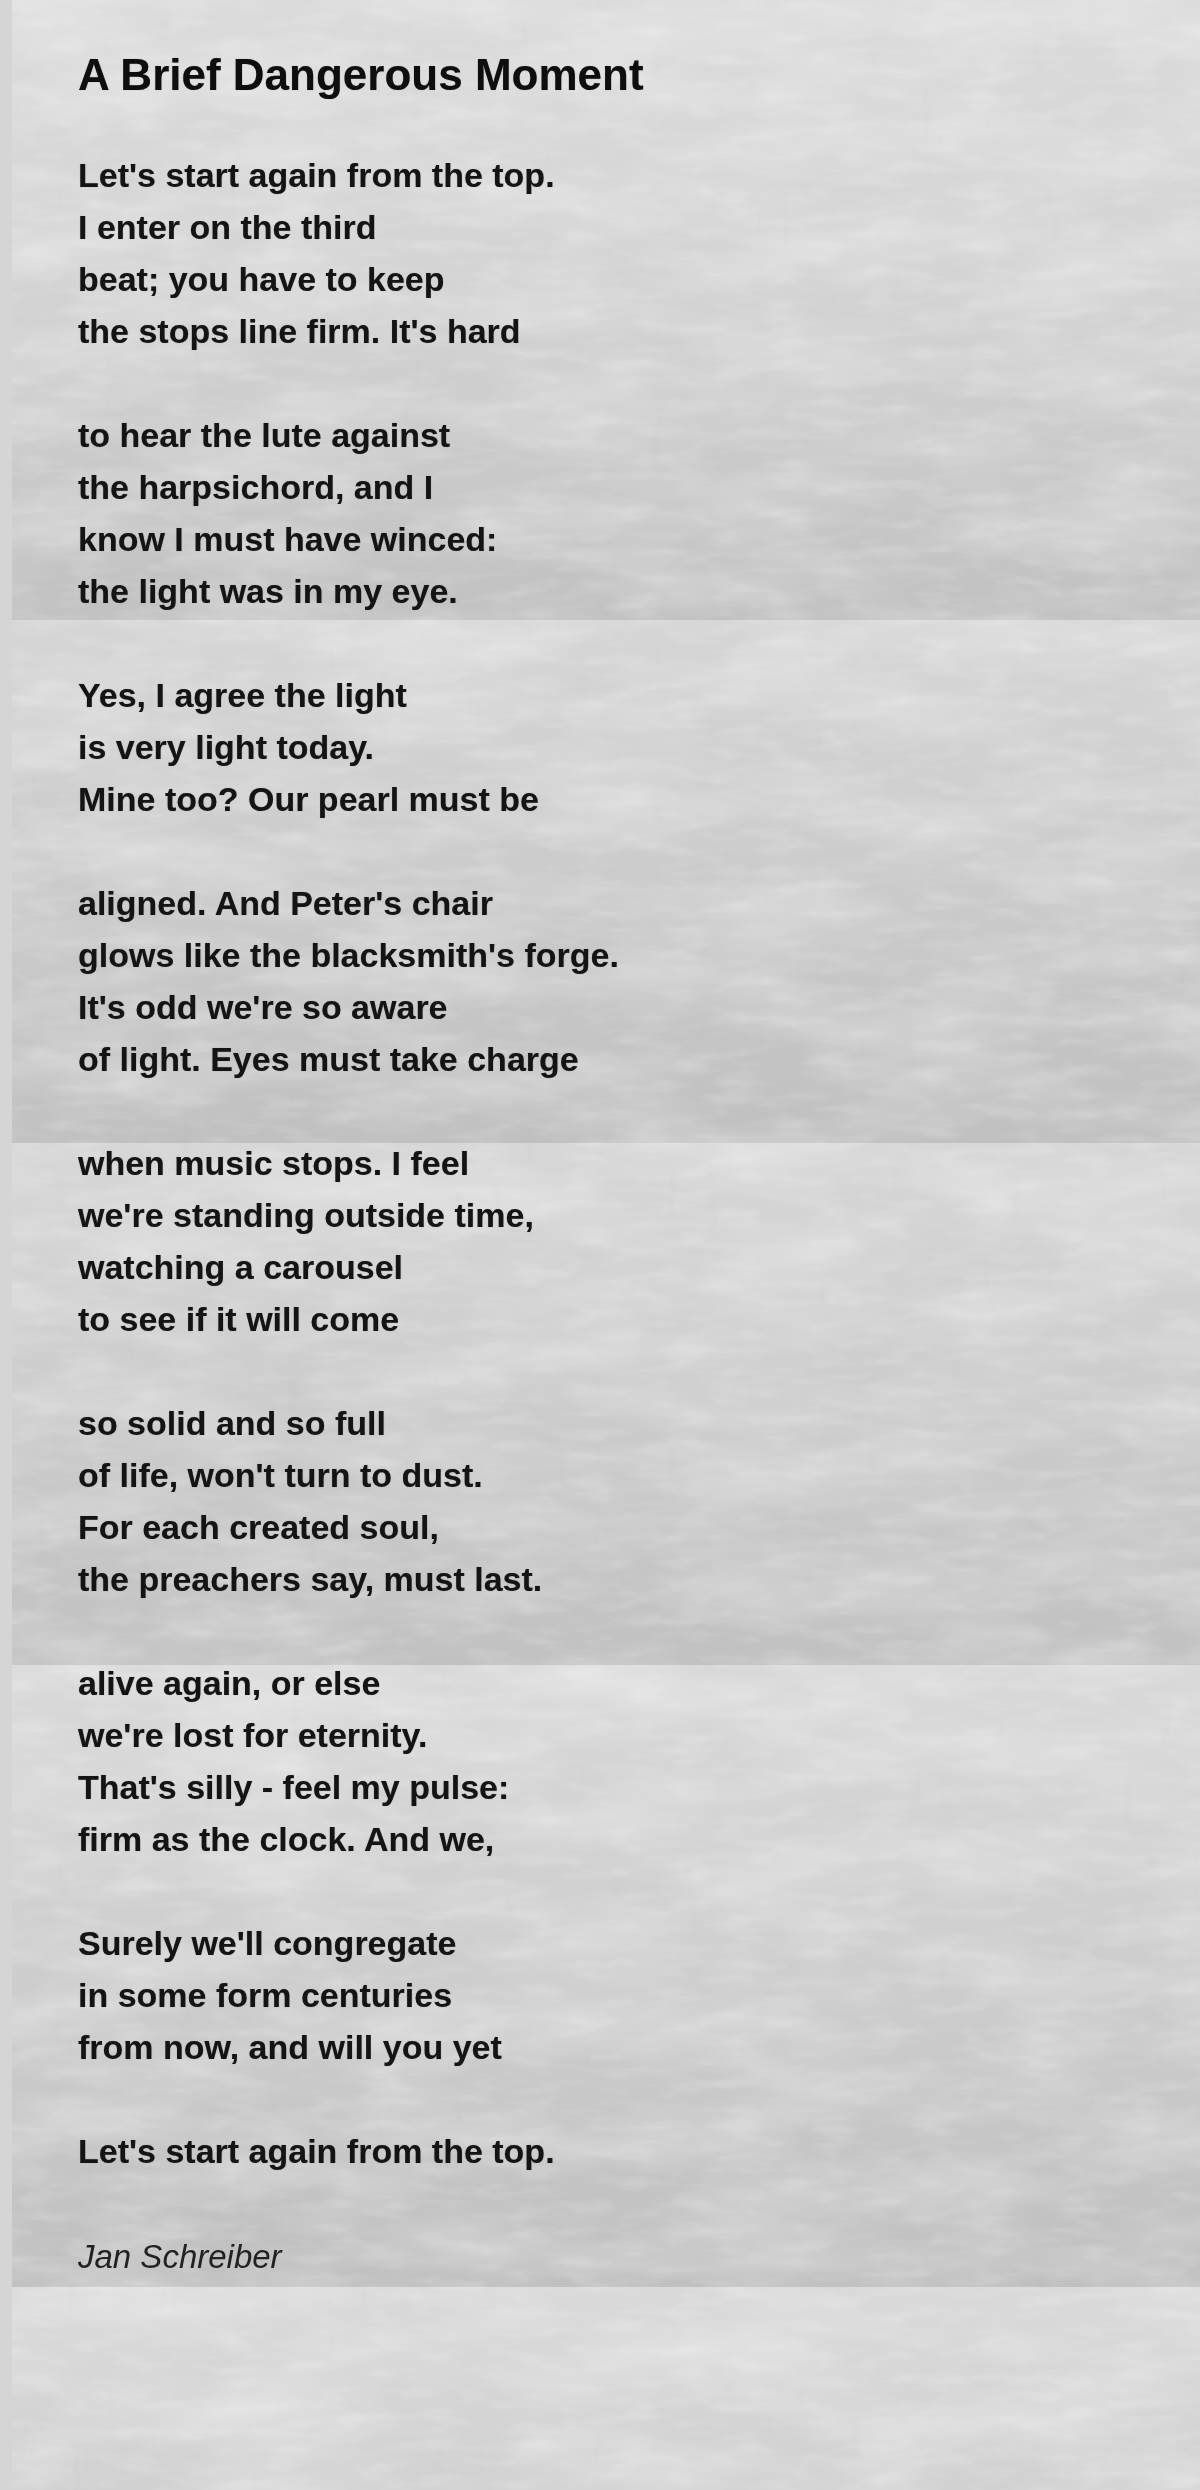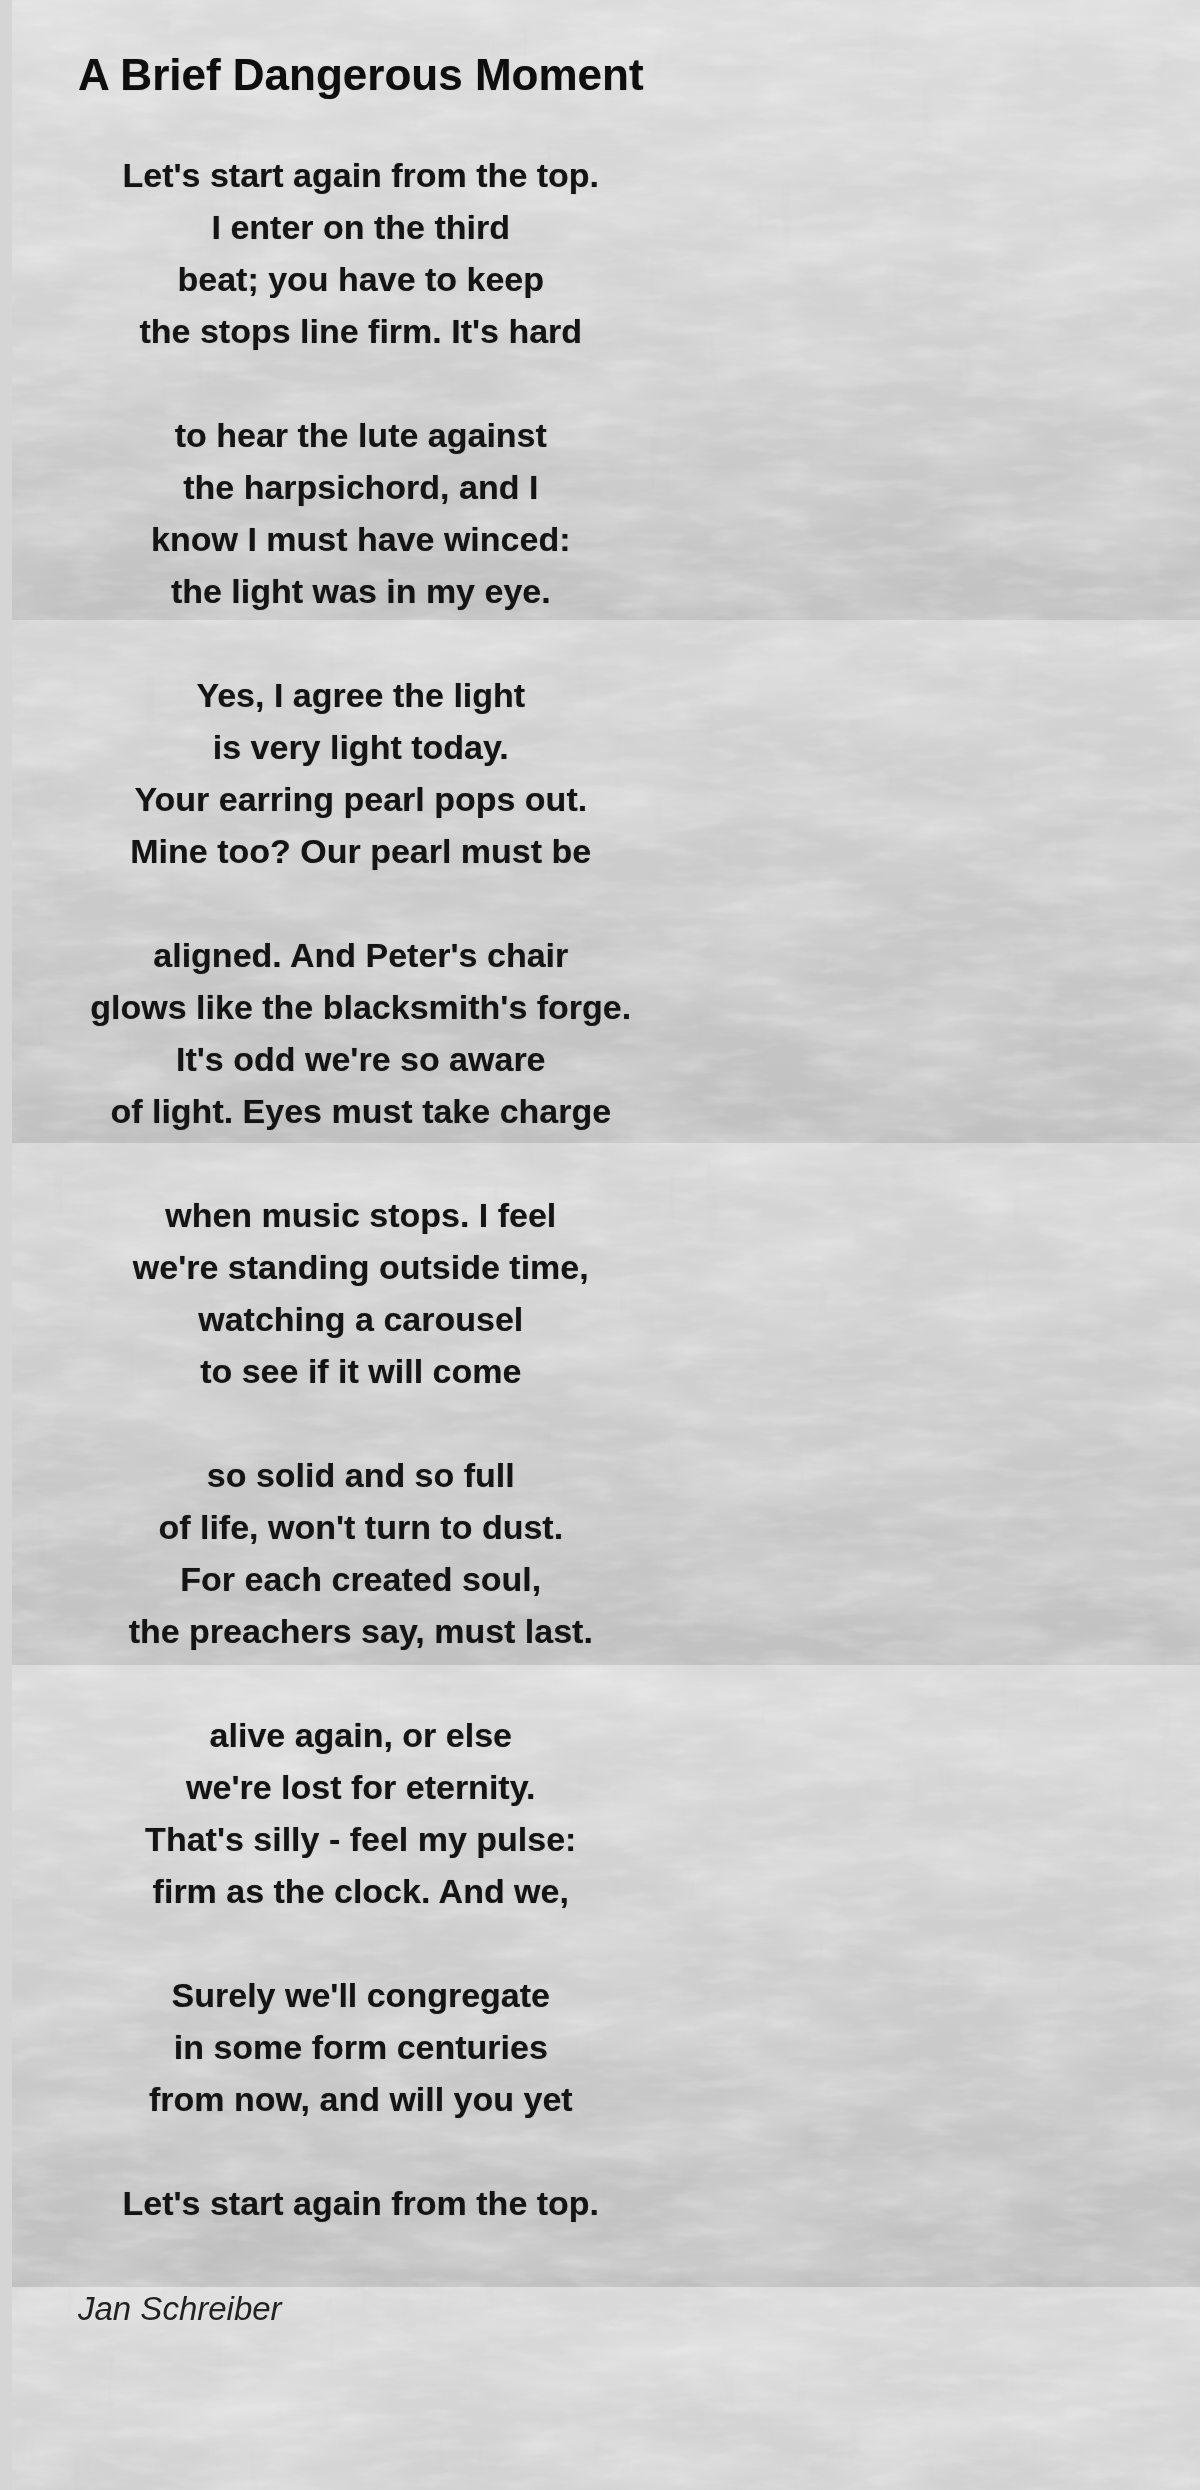--- a/index.html
+++ b/index.html
@@ -35,21 +35,21 @@
   }
   .title {
     margin: 0 0 48px 0;
     font-size: 44px;
     line-height: 52px;
     font-weight: bold;
     color: var(--title-color, #0e0e0e);
     text-shadow: 0 0 1px rgba(10,10,10,0.35);
     white-space: nowrap;
   }
-  .stanza { margin: 0 0 52px 0; text-align: center; }
+  .stanza { margin: 0 0 52px 0; }
   .line {
     font-size: 34px;
     line-height: 52px;
     font-weight: bold;
     color: var(--text-color, #141414);
     text-shadow: 0 0 1px rgba(15,15,15,0.35);
     white-space: nowrap;
   }
   .author {
     margin: 54px 0 0 0;
@@ -107,21 +107,20 @@
     <div class="stanza">
       <div class="line">to hear the lute against</div>
       <div class="line">the harpsichord, and I</div>
       <div class="line">know I must have winced:</div>
       <div class="line">the light was in my eye.</div>
     </div>
 
     <div class="stanza">
       <div class="line">Yes, I agree the light</div>
       <div class="line">is very light today.</div>
-      <div class="line">Your earring pearl pops out.</div>
       <div class="line">Mine too? Our pearl must be</div>
     </div>
 
     <div class="stanza">
       <div class="line">aligned. And Peter's chair</div>
       <div class="line">glows like the blacksmith's forge.</div>
       <div class="line">It's odd we're so aware</div>
       <div class="line">of light. Eyes must take charge</div>
     </div>
 

